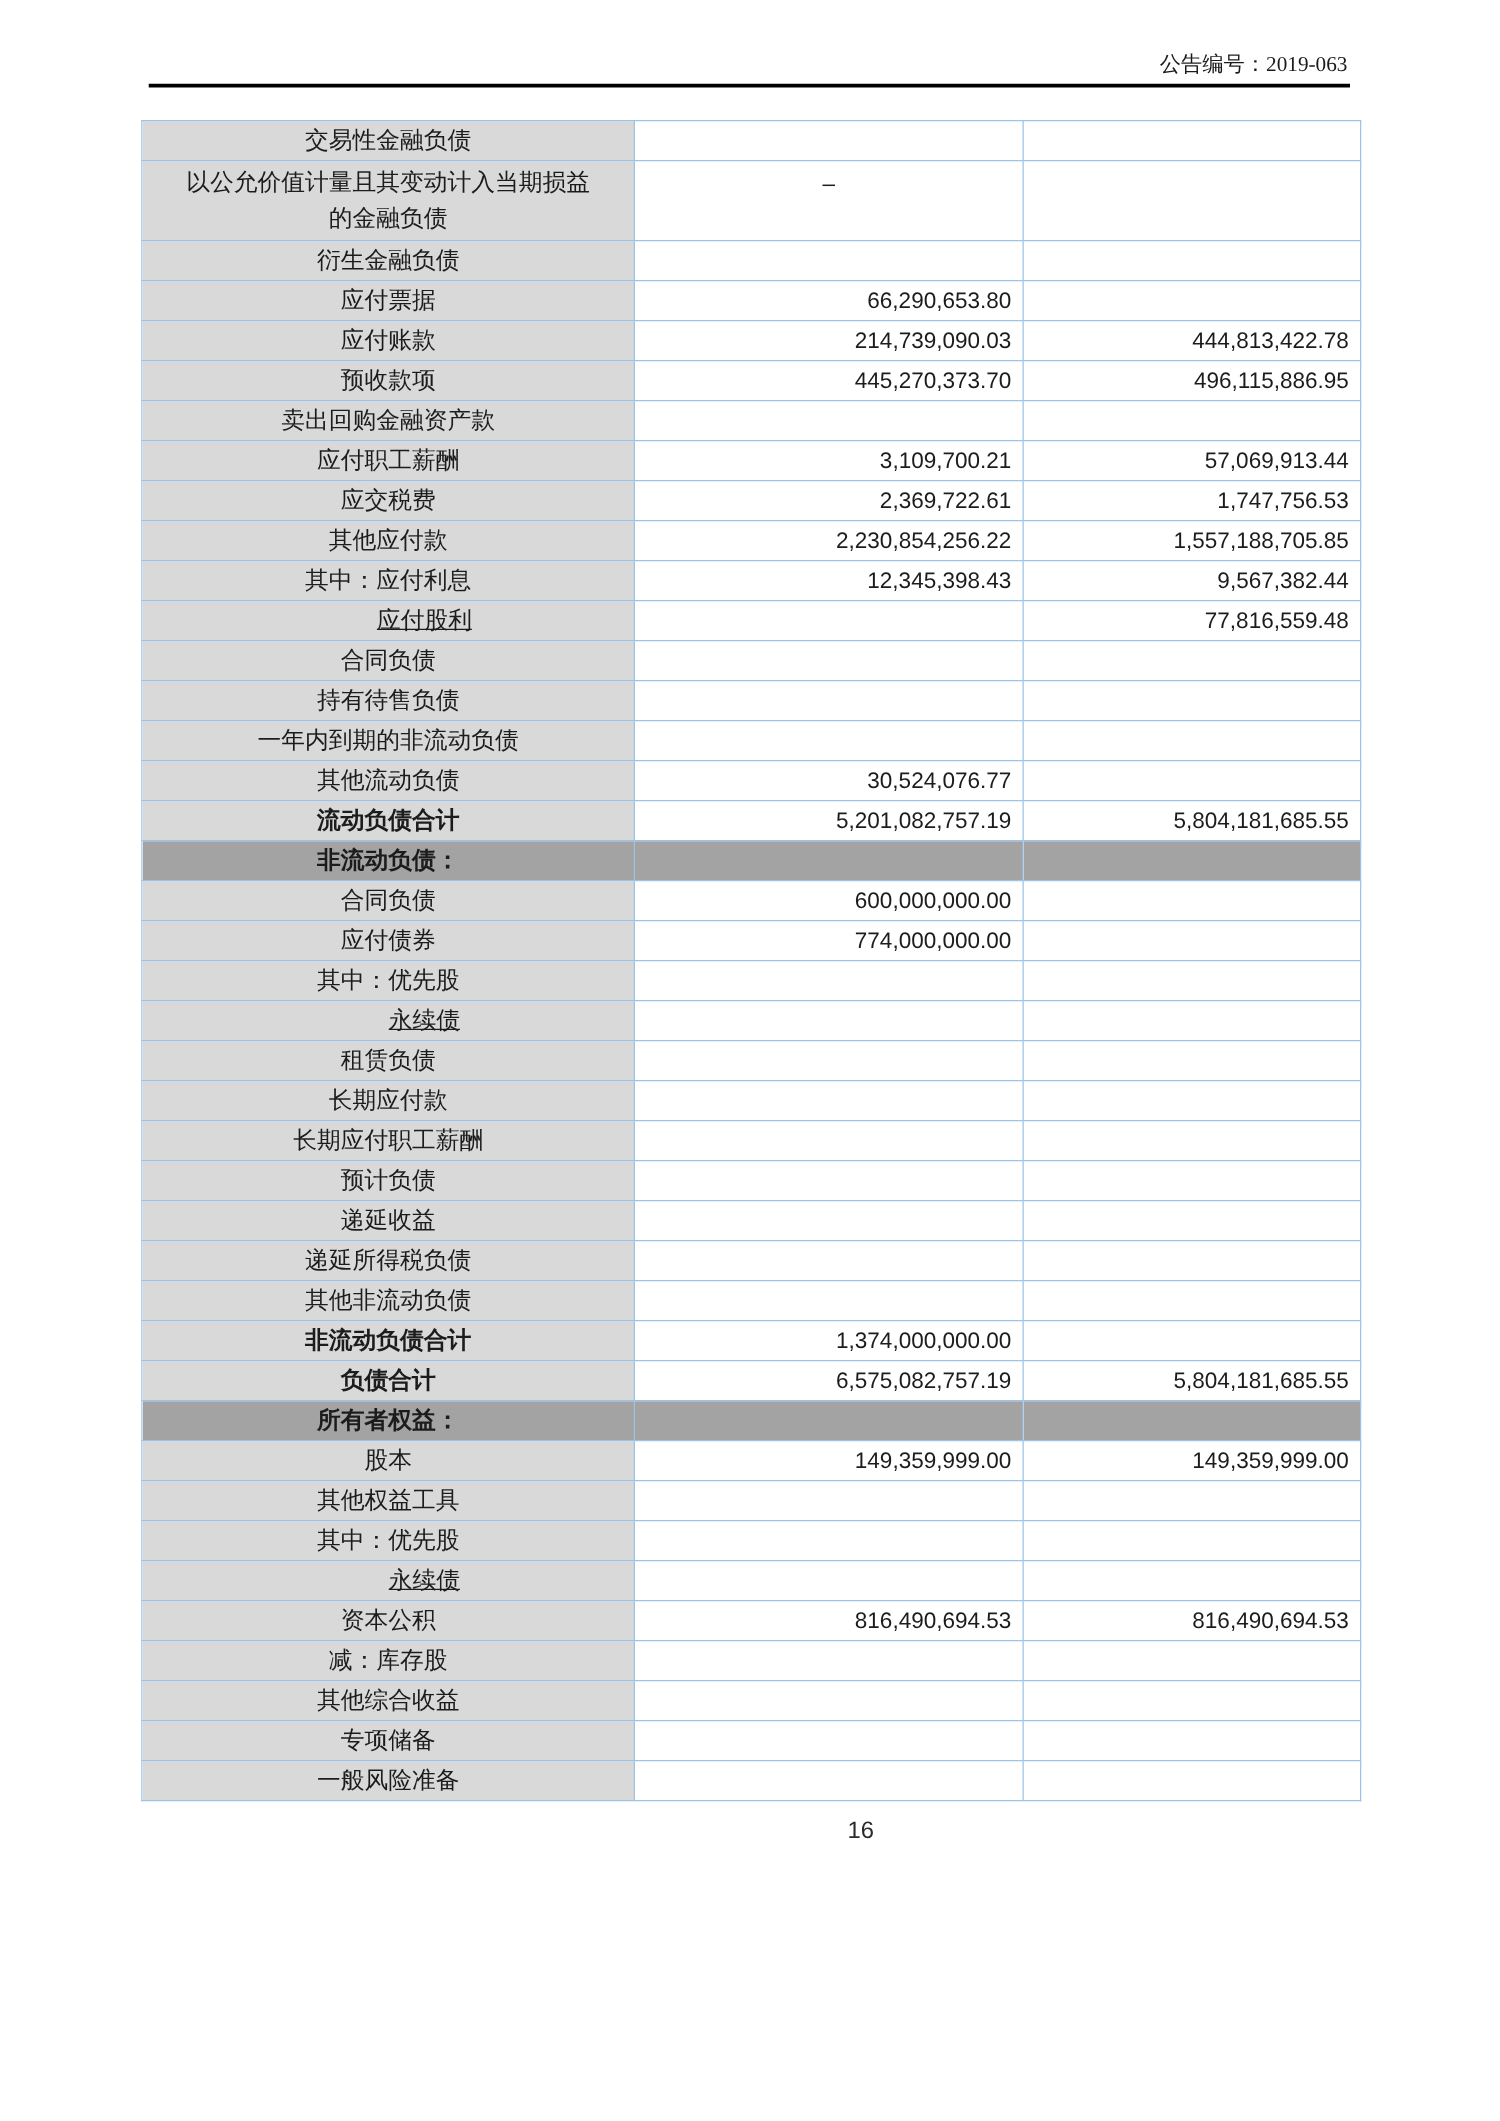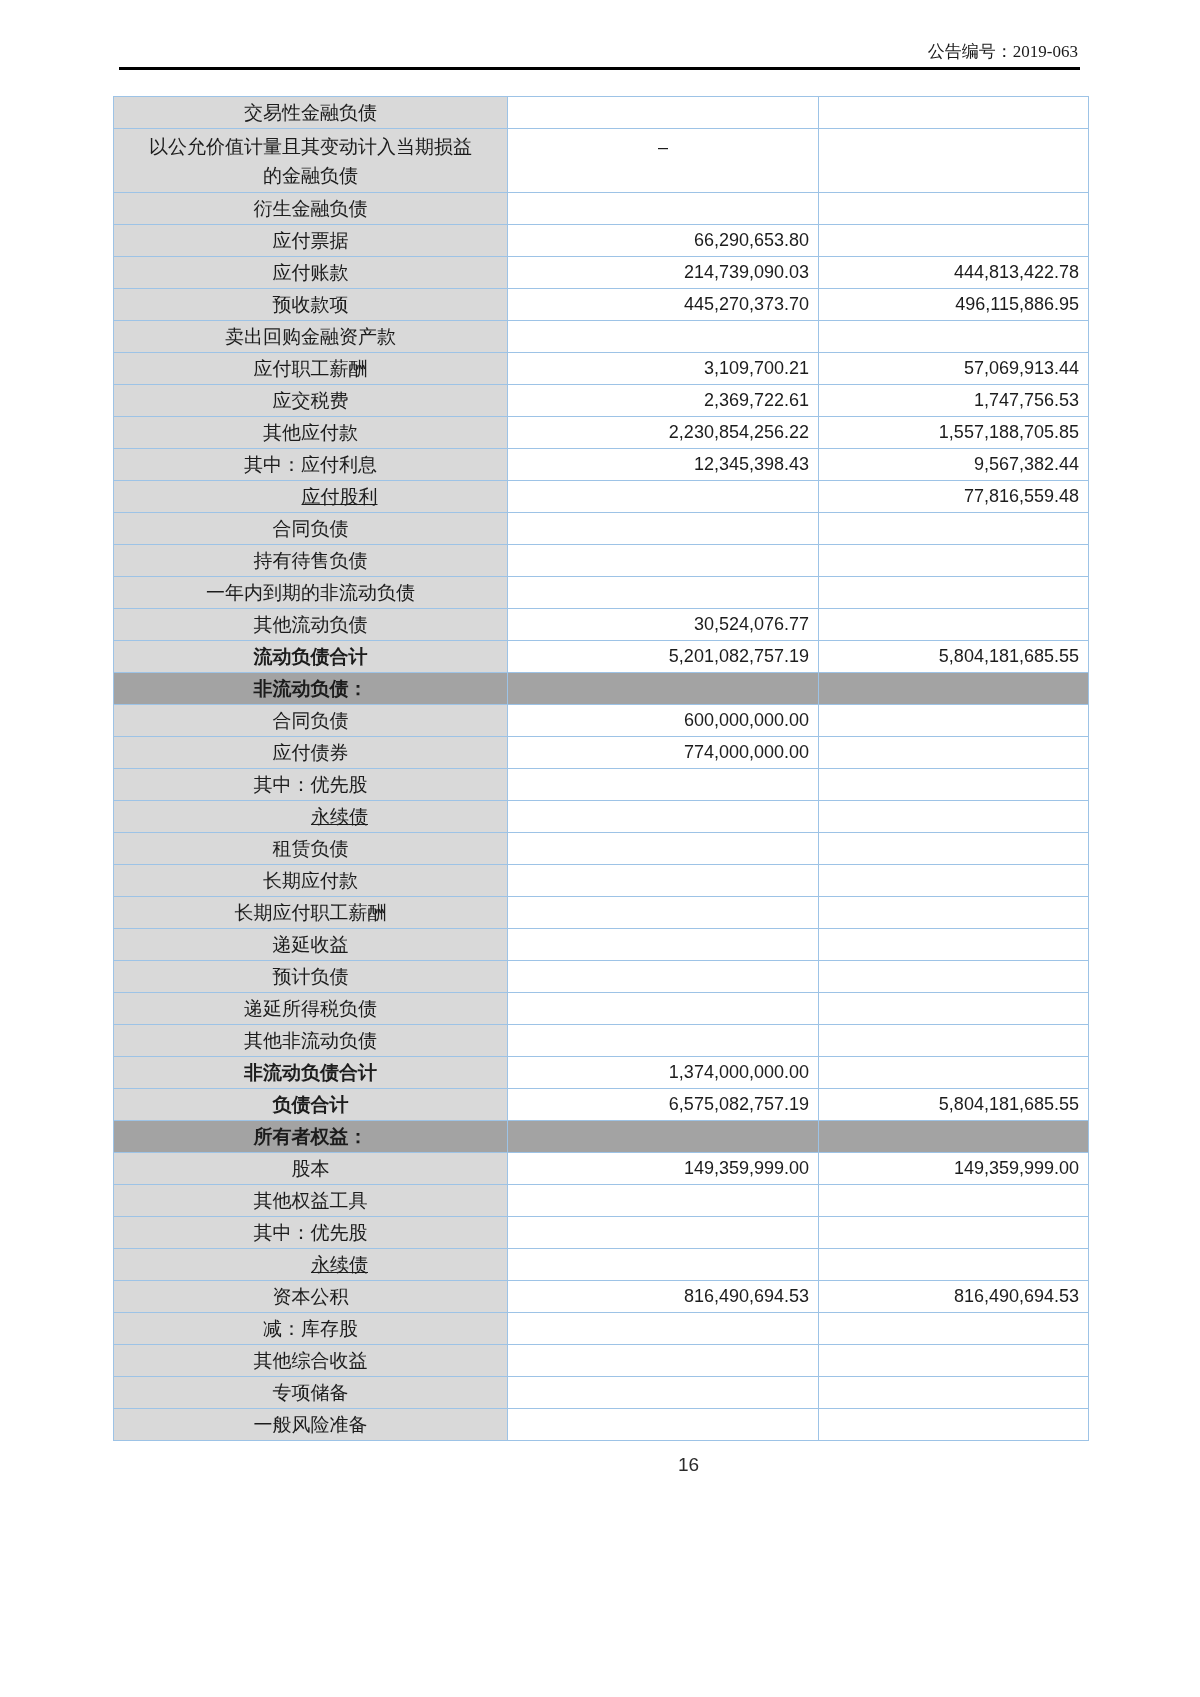--- a/index.html
+++ b/index.html
@@ -213,26 +213,26 @@
           <td class="label">长期应付款</td>
           <td class="num"></td>
           <td class="num"></td>
         </tr>
         <tr>
           <td class="label">长期应付职工薪酬</td>
           <td class="num"></td>
           <td class="num"></td>
         </tr>
         <tr>
+          <td class="label">预计负债</td>
+          <td class="num"></td>
+          <td class="num"></td>
+        </tr>
+        <tr>
           <td class="label">递延收益</td>
-          <td class="num"></td>
-          <td class="num"></td>
-        </tr>
-        <tr>
-          <td class="label">预计负债</td>
           <td class="num"></td>
           <td class="num"></td>
         </tr>
         <tr>
           <td class="label">递延所得税负债</td>
           <td class="num"></td>
           <td class="num"></td>
         </tr>
         <tr>
           <td class="label">其他非流动负债</td>

